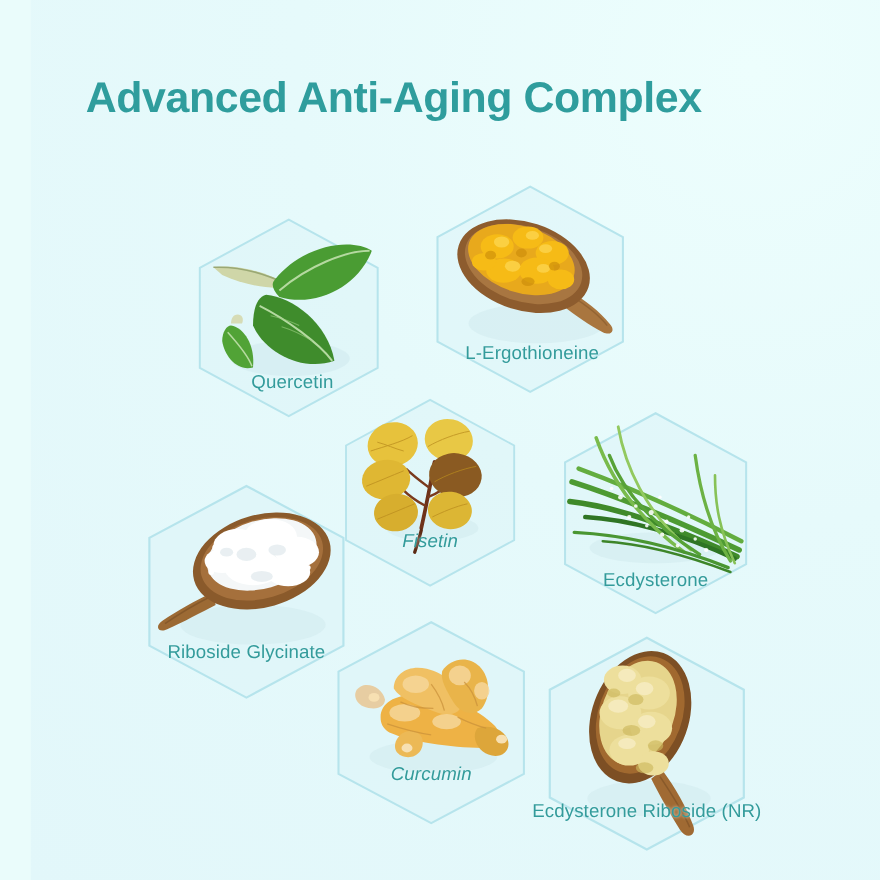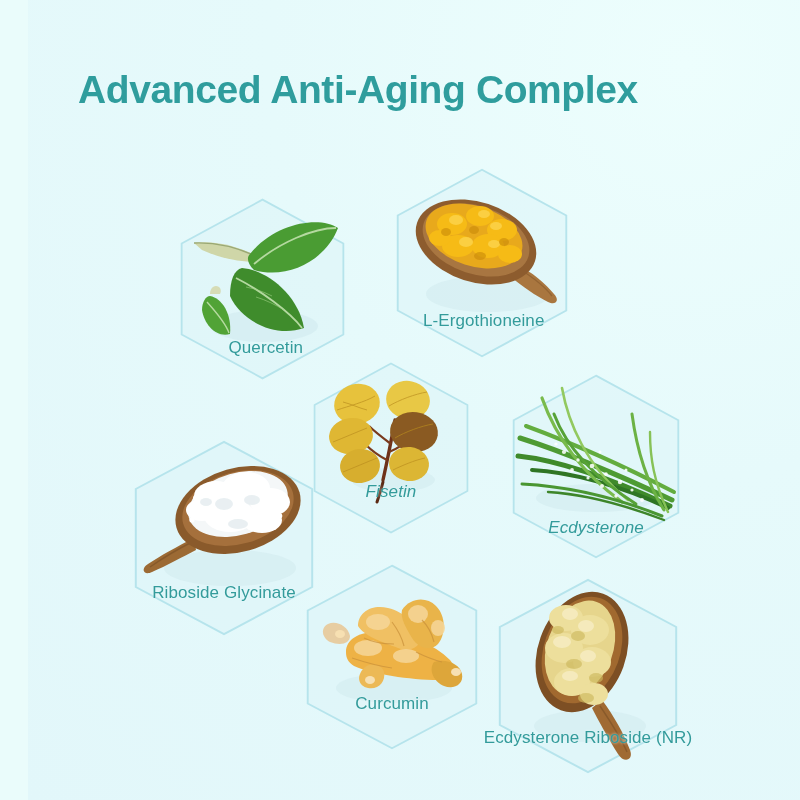--- a/index.html
+++ b/index.html
@@ -71,26 +71,26 @@
   #hex-quercetin      { left: 152px; top: 198px;  width: 165px; height: 182px; }
   #hex-quercetin .hex-label  { top: 140px; left: 52%; }
 
   #hex-ergothioneine  { left: 368px; top: 168px;  width: 172px; height: 190px; }
   #hex-ergothioneine .hex-label { top: 143px; left: 51%; }
 
   #hex-fisetin        { left: 285px; top: 362px;  width: 156px; height: 172px; font-style: italic; }
   #hex-fisetin .hex-label { top: 120px; left: 50%; }
 
   #hex-ecdysterone    { left: 484px; top: 374px;  width: 168px; height: 185px; }
-  #hex-ecdysterone .hex-label { top: 144px; left: 50%; font-style: italic; }
+  #hex-ecdysterone .hex-label { top: 144px; left: 50%; }
 
   #hex-magnesium      { left: 106px; top: 440px;  width: 180px; height: 196px; }
   #hex-magnesium .hex-label { top: 143px; left: 50%; }
 
-  #hex-curcumin       { left: 278px; top: 564px;  width: 172px; height: 186px; }
+  #hex-curcumin       { left: 278px; top: 564px;  width: 172px; height: 186px; font-style: italic; }
   #hex-curcumin .hex-label { top: 130px; left: 50%; }
 
   #hex-nicotinamide   { left: 470px; top: 578px;  width: 180px; height: 196px; }
   #hex-nicotinamide .hex-label { top: 150px; left: 50%; }
 </style>
 </head>
 <body>
 
 <div id="poster">
 

